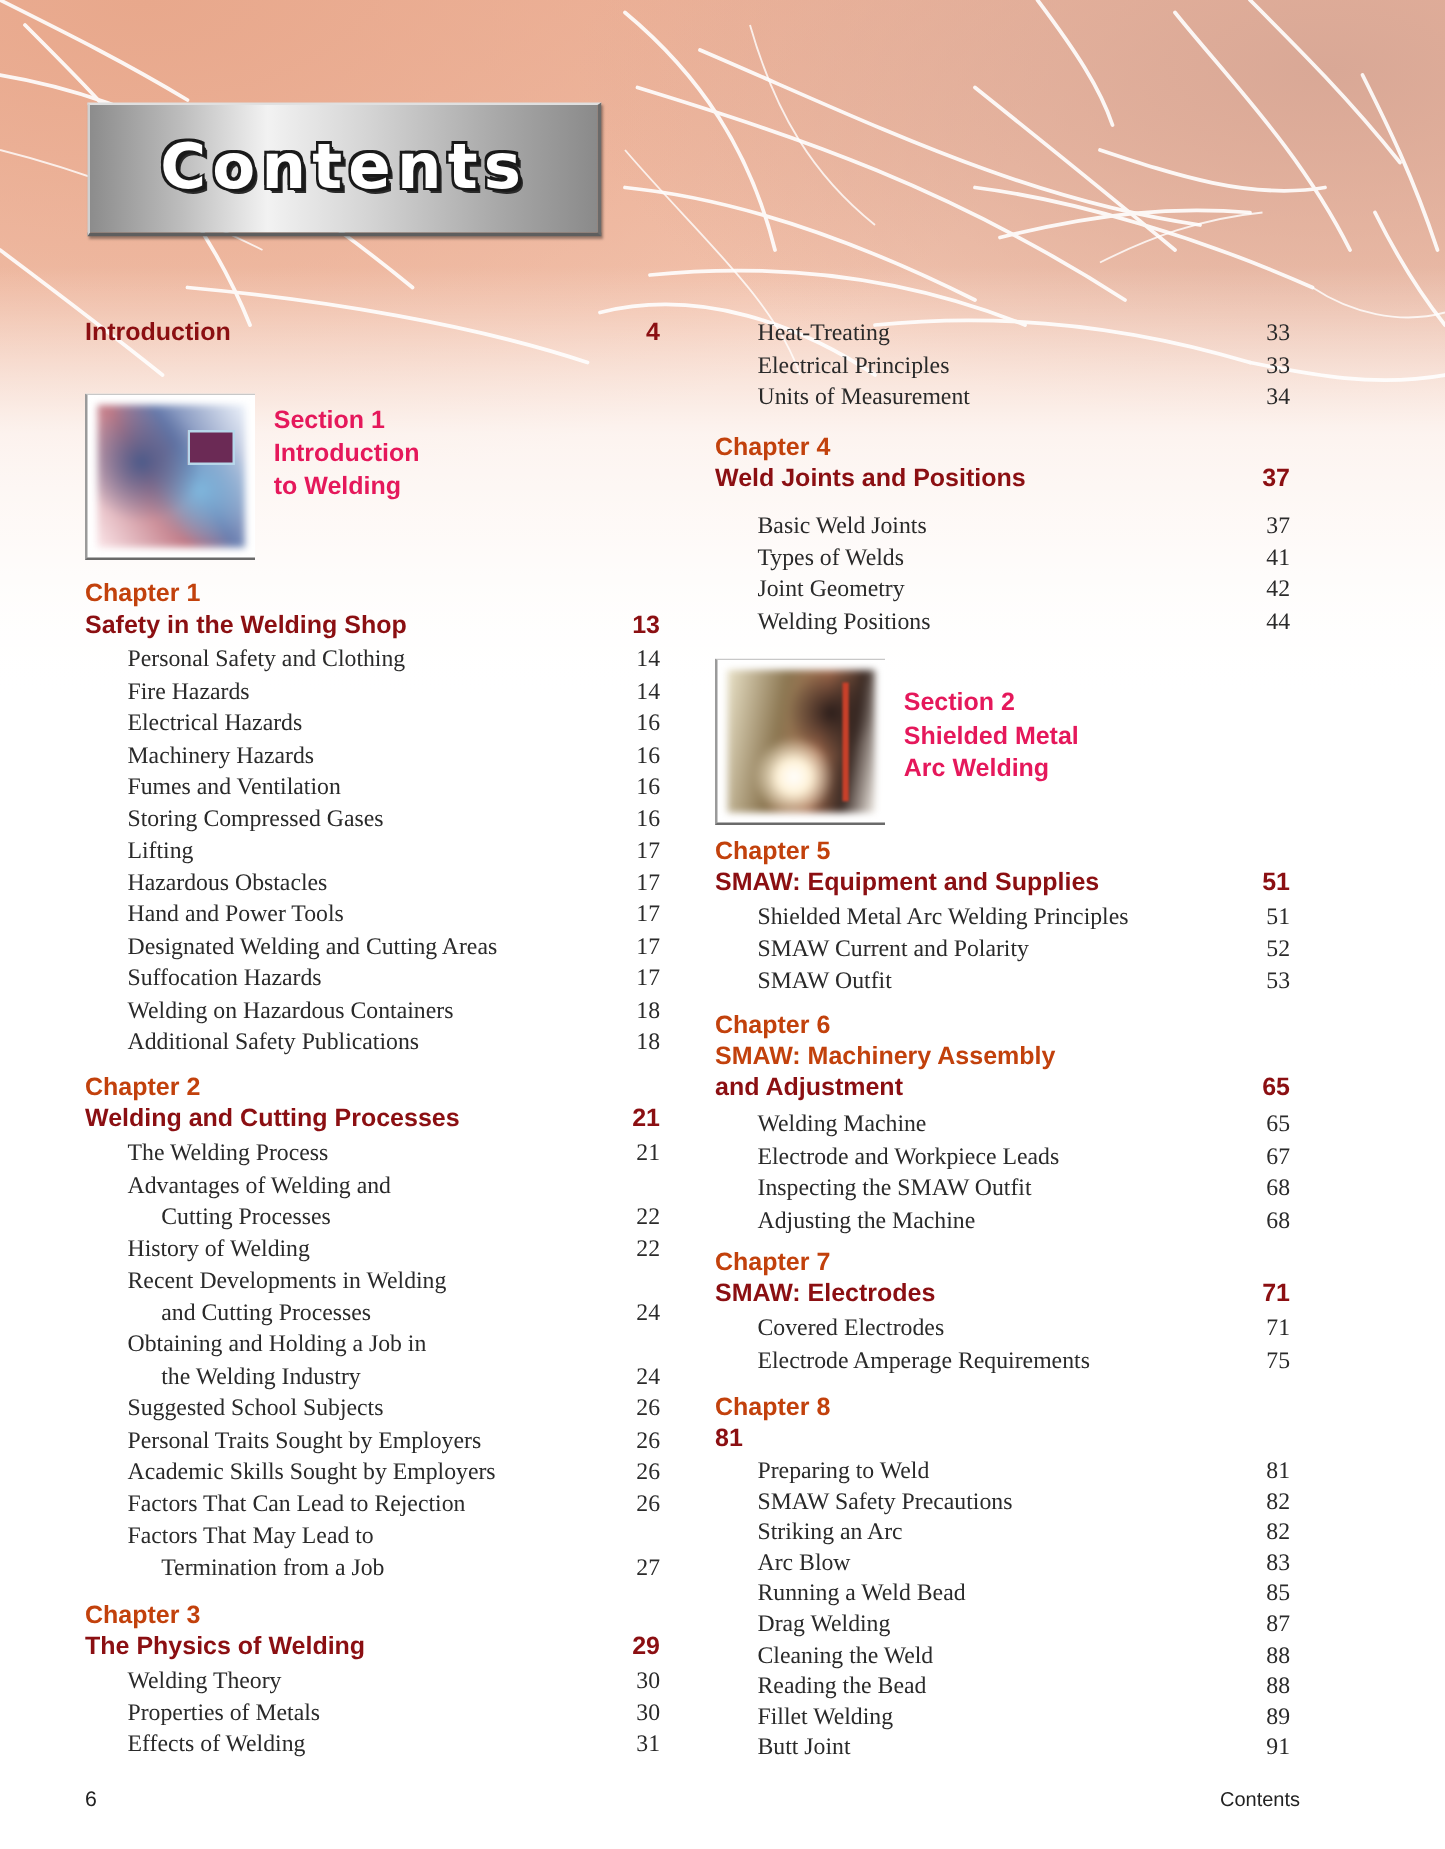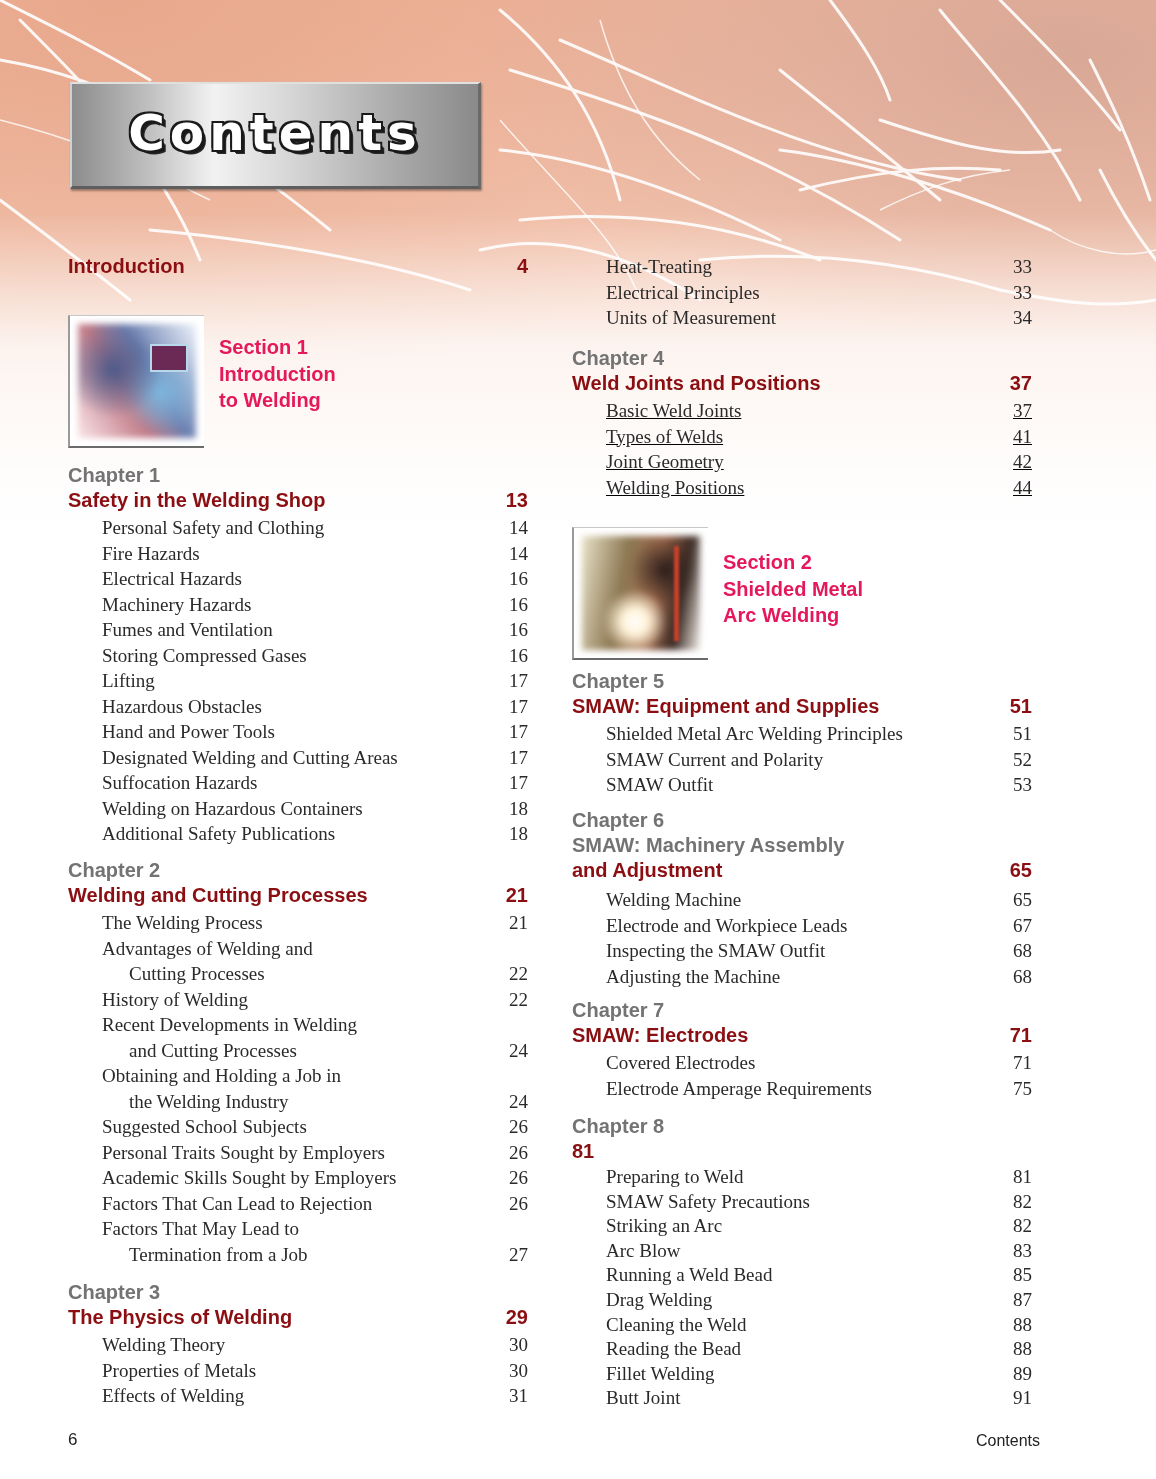--- a/index.html
+++ b/index.html
@@ -38,21 +38,21 @@
   }
   .col { position: absolute; top: 0; z-index: 3; }
   .col-left { left: 68px; width: 460px; }
   .col-right { left: 572px; width: 460px; }
 
   .row { position: absolute; left: 0; right: 0; }
   .intro {
     font-weight: bold; color: #8b0f12; font-size: 20px;
     display: flex; justify-content: space-between;
   }
-  .ch-label { font-weight: bold; color: #737373; font-size: 20px; line-height: 25px; }
+  .ch-label { font-weight: bold; color: #c2410c; font-size: 20px; line-height: 25px; }
   .ch-title {
     font-weight: bold; color: #8b0f12; font-size: 20px; line-height: 25px;
     display: flex; justify-content: space-between; align-items: flex-end;
   }
   .sub {
     font-family: "Liberation Serif", "DejaVu Serif", serif; color: #2a2a2a;
     font-size: 19px; line-height: 25.5px;
     padding-left: 34px; display: flex; justify-content: space-between; align-items: flex-end;
   }
   .sub .txt { white-space: pre-line; }
@@ -124,21 +124,21 @@
 <div class="col col-left">
   <div class="row intro" style="top:255px;">
     <span>Introduction</span>
     <span>4</span>
   </div>
 
   <div class="section-img" style="left:0; top:315px;">
     <div class="inner" style="background: radial-gradient(circle at 30% 40%, #4b5a8a 0%, rgba(75,90,138,0) 45%), radial-gradient(circle at 70% 60%, #7fb7dd 0%, rgba(127,183,221,0) 40%), linear-gradient(60deg, #fbe5e8 0%, #c17a86 40%, #6a7fb0 60%, #eef3fb 100%);"></div>
     <div style="position:absolute; left:80px; top:28px; width:34px; height:24px; background:#6b2a55; border:2px solid #b7d7ea; filter:blur(0.6px);"></div>
   </div>
-  <div class="sec-title" style="left:151px; top:334px;">
+  <div class="sec-title" style="left:151px; top:323px;">
     <div>Section 1</div>
     <div>Introduction</div>
     <div>to Welding</div>
   </div>
 
   <div class="row" style="top:463px;">
     <div class="ch-label">Chapter 1</div>
     <div class="ch-title">
       <span>Safety in the Welding Shop</span>
       <span>13</span>
@@ -287,21 +287,21 @@
         <span class="pg">34</span>
       </div>
   </div>
 
   <div class="row" style="top:346px;">
     <div class="ch-label">Chapter 4</div>
     <div class="ch-title">
       <span>Weld Joints and Positions</span>
       <span>37</span>
     </div>
-    <div style="margin-top:2px;text-decoration:underline;">
+    <div style="margin-top:12px;">
       <div class="sub">
           <span class="txt">Basic Weld Joints</span>
           <span class="pg">37</span>
         </div>
       <div class="sub">
           <span class="txt">Types of Welds</span>
           <span class="pg">41</span>
         </div>
       <div class="sub">
           <span class="txt">Joint Geometry</span>

